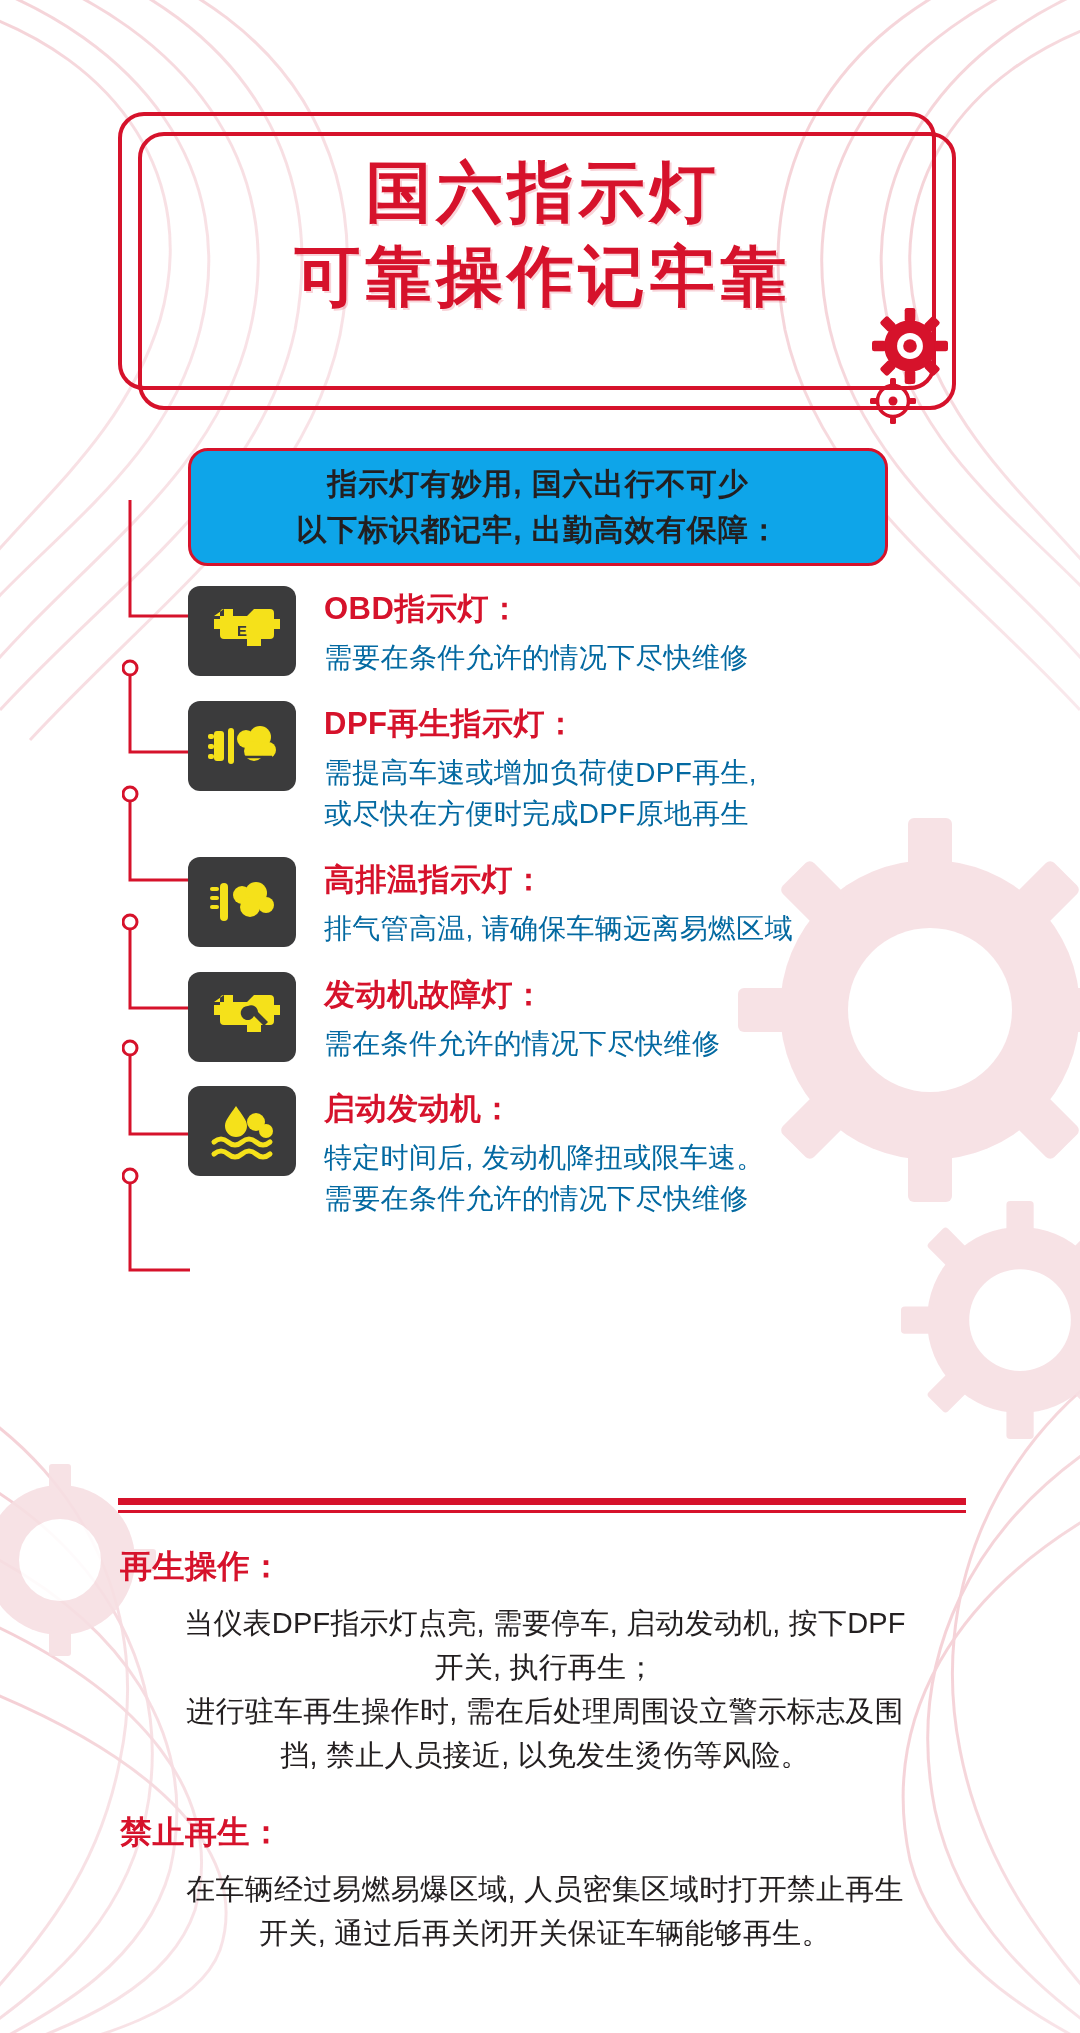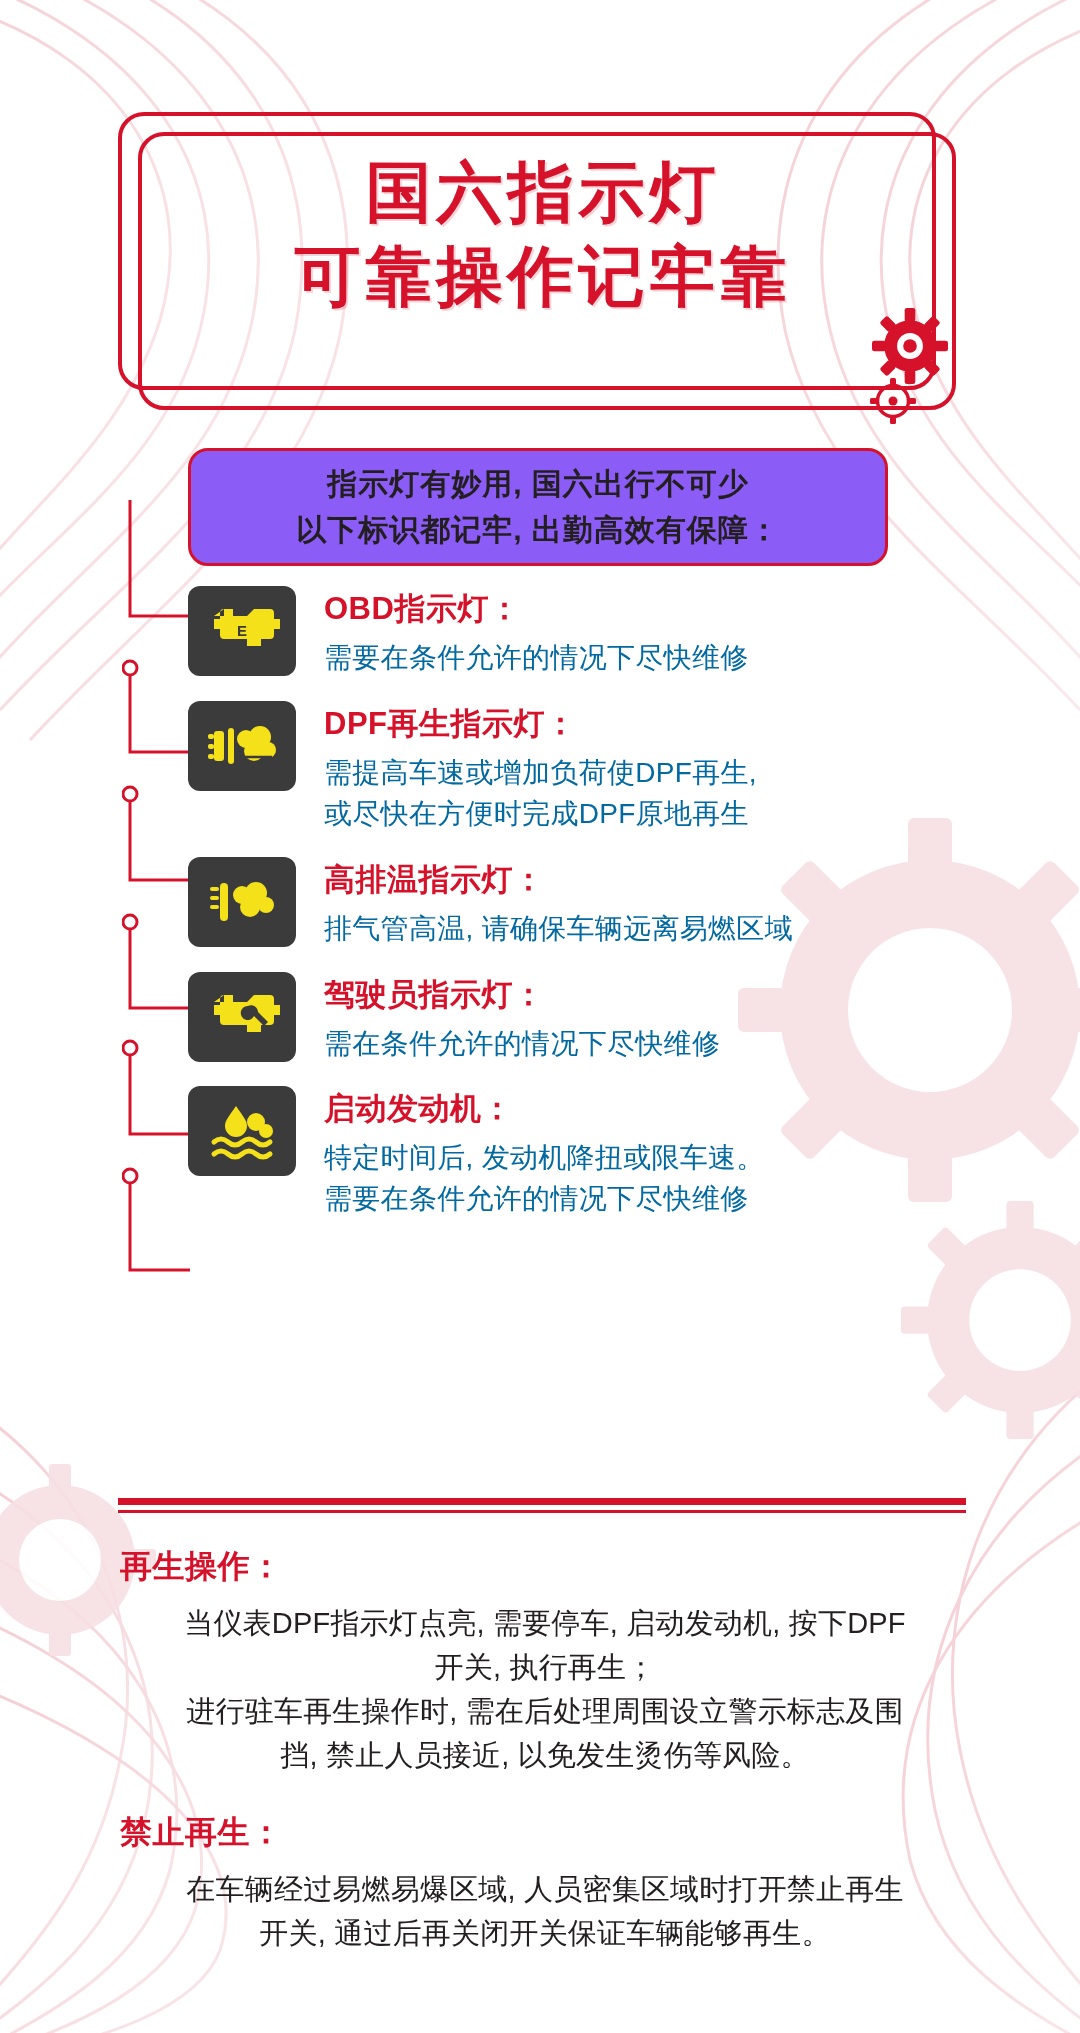--- a/index.html
+++ b/index.html
@@ -90,21 +90,21 @@
     top: 448px;
     width: 700px;
     height: 118px;
     border: 3px solid #d6122b;
     border-radius: 20px;
     box-sizing: border-box;
     display: flex;
     flex-direction: column;
     align-items: center;
     justify-content: center;
-    background: #8b5cf6;
+    background: #0ea5e9;
     z-index: 4;
   }
   .intro-line {
     font-size: 30px;
     font-weight: 700;
     color: #231f20;
     line-height: 1.55;
     letter-spacing: 1px;
   }
 
@@ -413,21 +413,21 @@
       <svg viewBox="0 0 108 90" width="108" height="90">
         <g fill="#f5e11a">
           <path d="M26,30 h10 v-7 h9 v7 h14 l7,-7 h16 a4,4 0 0 1 4,4 v6 h6 v10 h-6 v6 a4,4 0 0 1 -4,4 h-9 v7 h-14 v-7 h-23 a4,4 0 0 1 -4,-4 v-6 h-6 v-10 h6 v-6 a4,4 0 0 1 4,-4 z"></path>
         </g>
         <g fill="#3b3b3c">
           <path d="M60,34 a7,7 0 1 0 6,10 l10,10 4,-4 -10,-10 a7,7 0 0 0 -10,-6 z"></path>
         </g>
       </svg>
     </div>
     <div class="item-text">
-      <div class="item-title">驾驶员指示灯：</div>
+      <div class="item-title">发动机故障灯：</div>
       <div class="item-desc">需在条件允许的情况下尽快维修</div>
     </div>
   </div>
 
 
   <div class="item">
     <div class="icon-box">
       <svg viewBox="0 0 108 90" width="108" height="90">
         <g fill="#f5e11a">
           <path d="M48,20 c6,9 11,14 11,20 a11,11 0 0 1 -22,0 c0,-6 5,-11 11,-20 z"></path>

